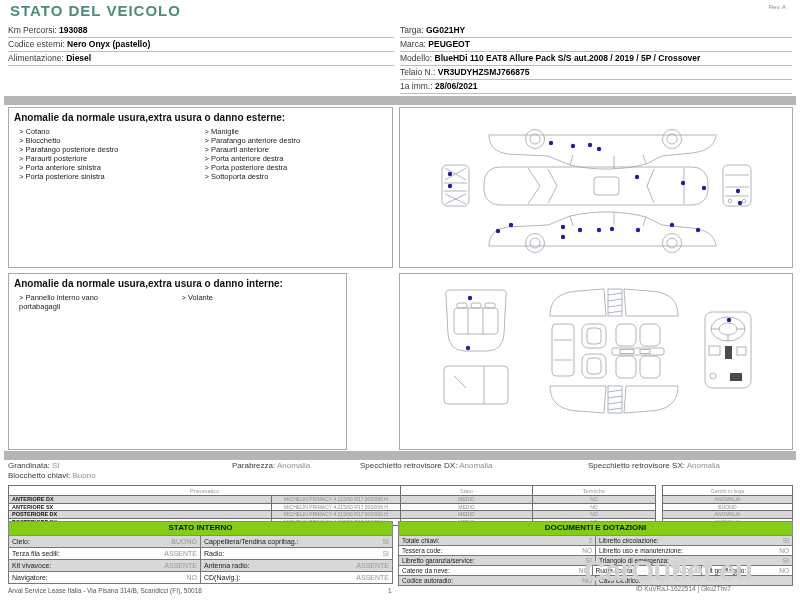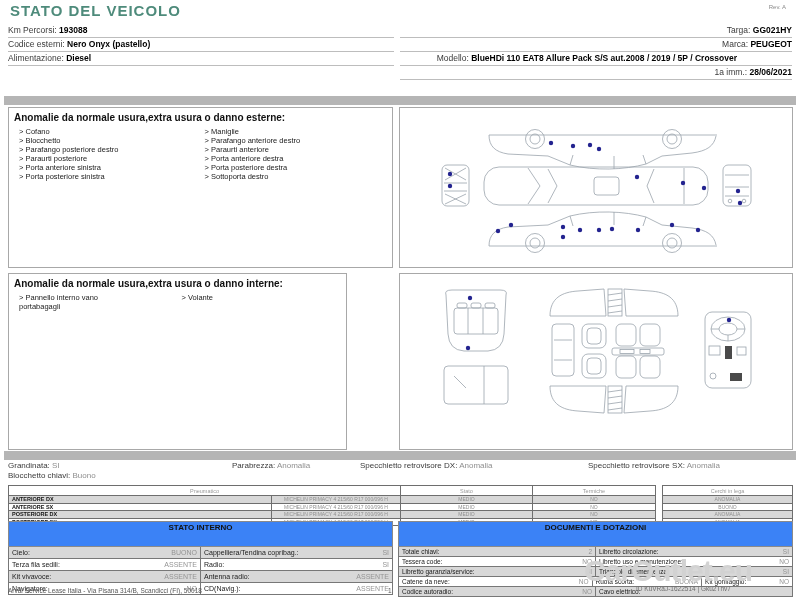--- a/index.html
+++ b/index.html
@@ -5,21 +5,21 @@
   html,body { margin:0; padding:0; background:#ffffff; }
   .page {
     position:relative; width:800px; height:600px; background:#ffffff;
     font-family:"Liberation Sans", sans-serif; overflow:hidden; color:#222;
   }
   
   .title { position:absolute; left:10px; top:2px; font-size:15px; font-weight:bold;
            color:#4e8b7b; letter-spacing:1px; }
   .rev   { position:absolute; right:14px; top:4px; font-size:6px; color:#8a8a8a; }
   .hdr-left  { position:absolute; left:8px;   top:24px; width:386px; }
-  .hdr-right { position:absolute; left:400px; top:24px; width:392px;text-align:right; }
+  .hdr-right { position:absolute; left:400px; top:24px; width:392px; }
   .frow { font-size:8.5px; line-height:10px; padding:1px 0 2px 0;
           border-bottom:1px solid #bdbdbd; color:#3a3a3a; }
   .frow .val { font-weight:bold; color:#000; }
   .frow.modello { padding-right:55px; box-sizing:border-box; }
   
   .bar { position:absolute; left:4px; width:792px; height:9px; background:#b5b5b5; }
   #bar1 { top:96px; } #bar2 { top:451px; }
   
   .panel { position:absolute; background:#fff; border:1px solid #a8a8a8; box-sizing:border-box; }
   #ext-left  { left:8px;   top:107px; width:385px; height:161px; }
@@ -48,21 +48,21 @@
            border-left:1px solid #6e6e6e; font-size:5px; color:#8f8f8f; overflow:hidden; white-space:nowrap; }
   .tcell:first-child { border-left:none; }
   .tcell.hd { font-size:5.5px; color:#9a9a9a; }
   .tcell.pos { justify-content:flex-start; padding-left:3px; font-size:5.5px; font-weight:bold; color:#111; }
   .w-pos {width:262px;} .w-tyre {width:129px;} .w-stato {width:132px;} .w-term {width:123px;}
   .w-pneu {width:391px;} .w-full {width:100%;}
   
   .sec { position:absolute; box-sizing:border-box; }
   #stato-box { left:8px;   top:521px; width:385px; }
   #doc-box   { left:398px; top:521px; width:395px; }
-  .sec-header { height:26px; line-height:11px; background:#3b82f6; border:1px solid #8a8a8a;
+  .sec-header { height:15px; line-height:11px; background:#84cc16; border:1px solid #8a8a8a;
                 font-size:8px; font-weight:bold; text-align:center; color:#111; box-sizing:border-box; }
   .kv-table { border:1px solid #777; border-top:none; box-sizing:border-box; background:#fff; }
   .kv-row { display:flex; border-top:1px solid #777; }
   .kv-row:first-child { border-top:none; }
   .kv-row.gray { background:#d8d8d8; }
   #stato-box .kv-row { height:11px; }
   #doc-box   .kv-row { height:9px;  }
   .kv-cell { flex:1; display:flex; justify-content:space-between; align-items:center;
              padding:0 3px; border-left:1px solid #777; box-sizing:border-box; overflow:hidden; white-space:nowrap; }
   .kv-cell:first-child { border-left:none; }
@@ -93,20 +93,21 @@
   <div class="hdr-left">
     <div class="frow"><span class="lbl">Km Percorsi:</span> <span class="val">193088</span></div>
     <div class="frow"><span class="lbl">Codice esterni:</span> <span class="val">Nero Onyx (pastello)</span></div>
     <div class="frow"><span class="lbl">Alimentazione:</span> <span class="val">Diesel</span></div>
   </div>
 
   <div class="hdr-right">
     <div class="frow"><span class="lbl">Targa:</span> <span class="val">GG021HY</span></div>
     <div class="frow"><span class="lbl">Marca:</span> <span class="val">PEUGEOT</span></div>
     <div class="frow modello"><span class="lbl">Modello:</span> <span class="val">BlueHDi 110 EAT8 Allure Pack S/S aut.2008 / 2019 / 5P / Crossover</span></div>
+    <div class="frow"><span class="lbl">Telaio N.:</span> <span class="val">VR3UDYHZSMJ766875</span></div>
     <div class="frow"><span class="lbl">1a imm.:</span> <span class="val">28/06/2021</span></div>
   </div>
 
   <div class="bar" id="bar1"></div>
 
   <div class="panel" id="ext-left">
     <div class="panel-title">Anomalie da normale usura,extra usura o danno esterne:</div>
     <div class="anom-cols">
       <ul class="anom-list anom-col">
         <li class="anom-item">Cofano</li>

